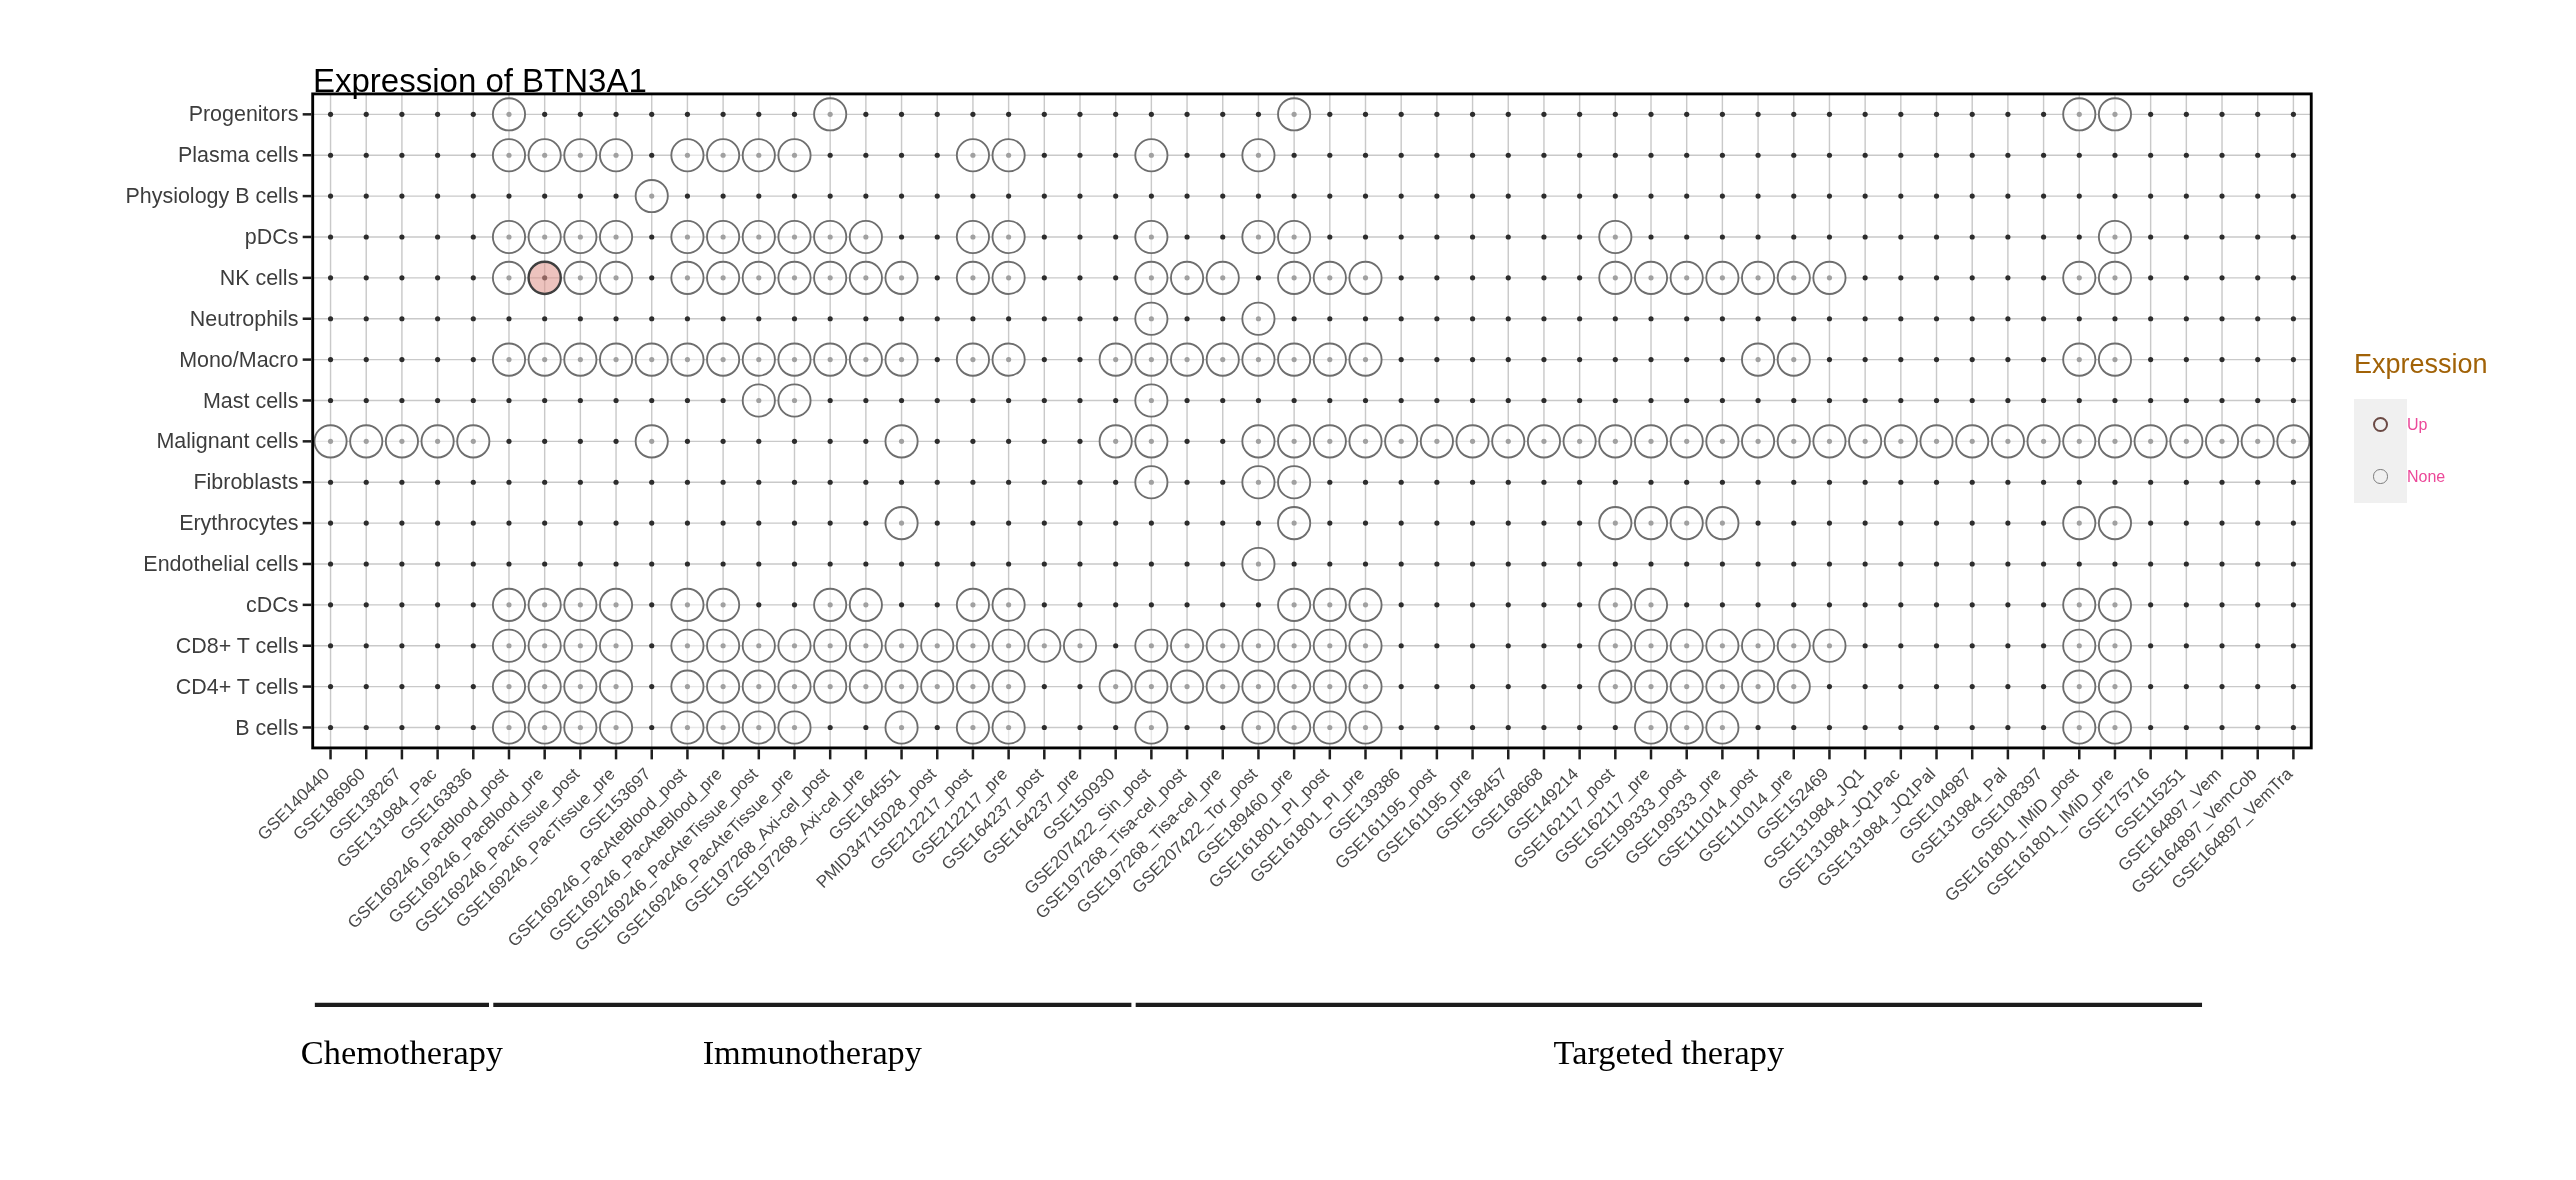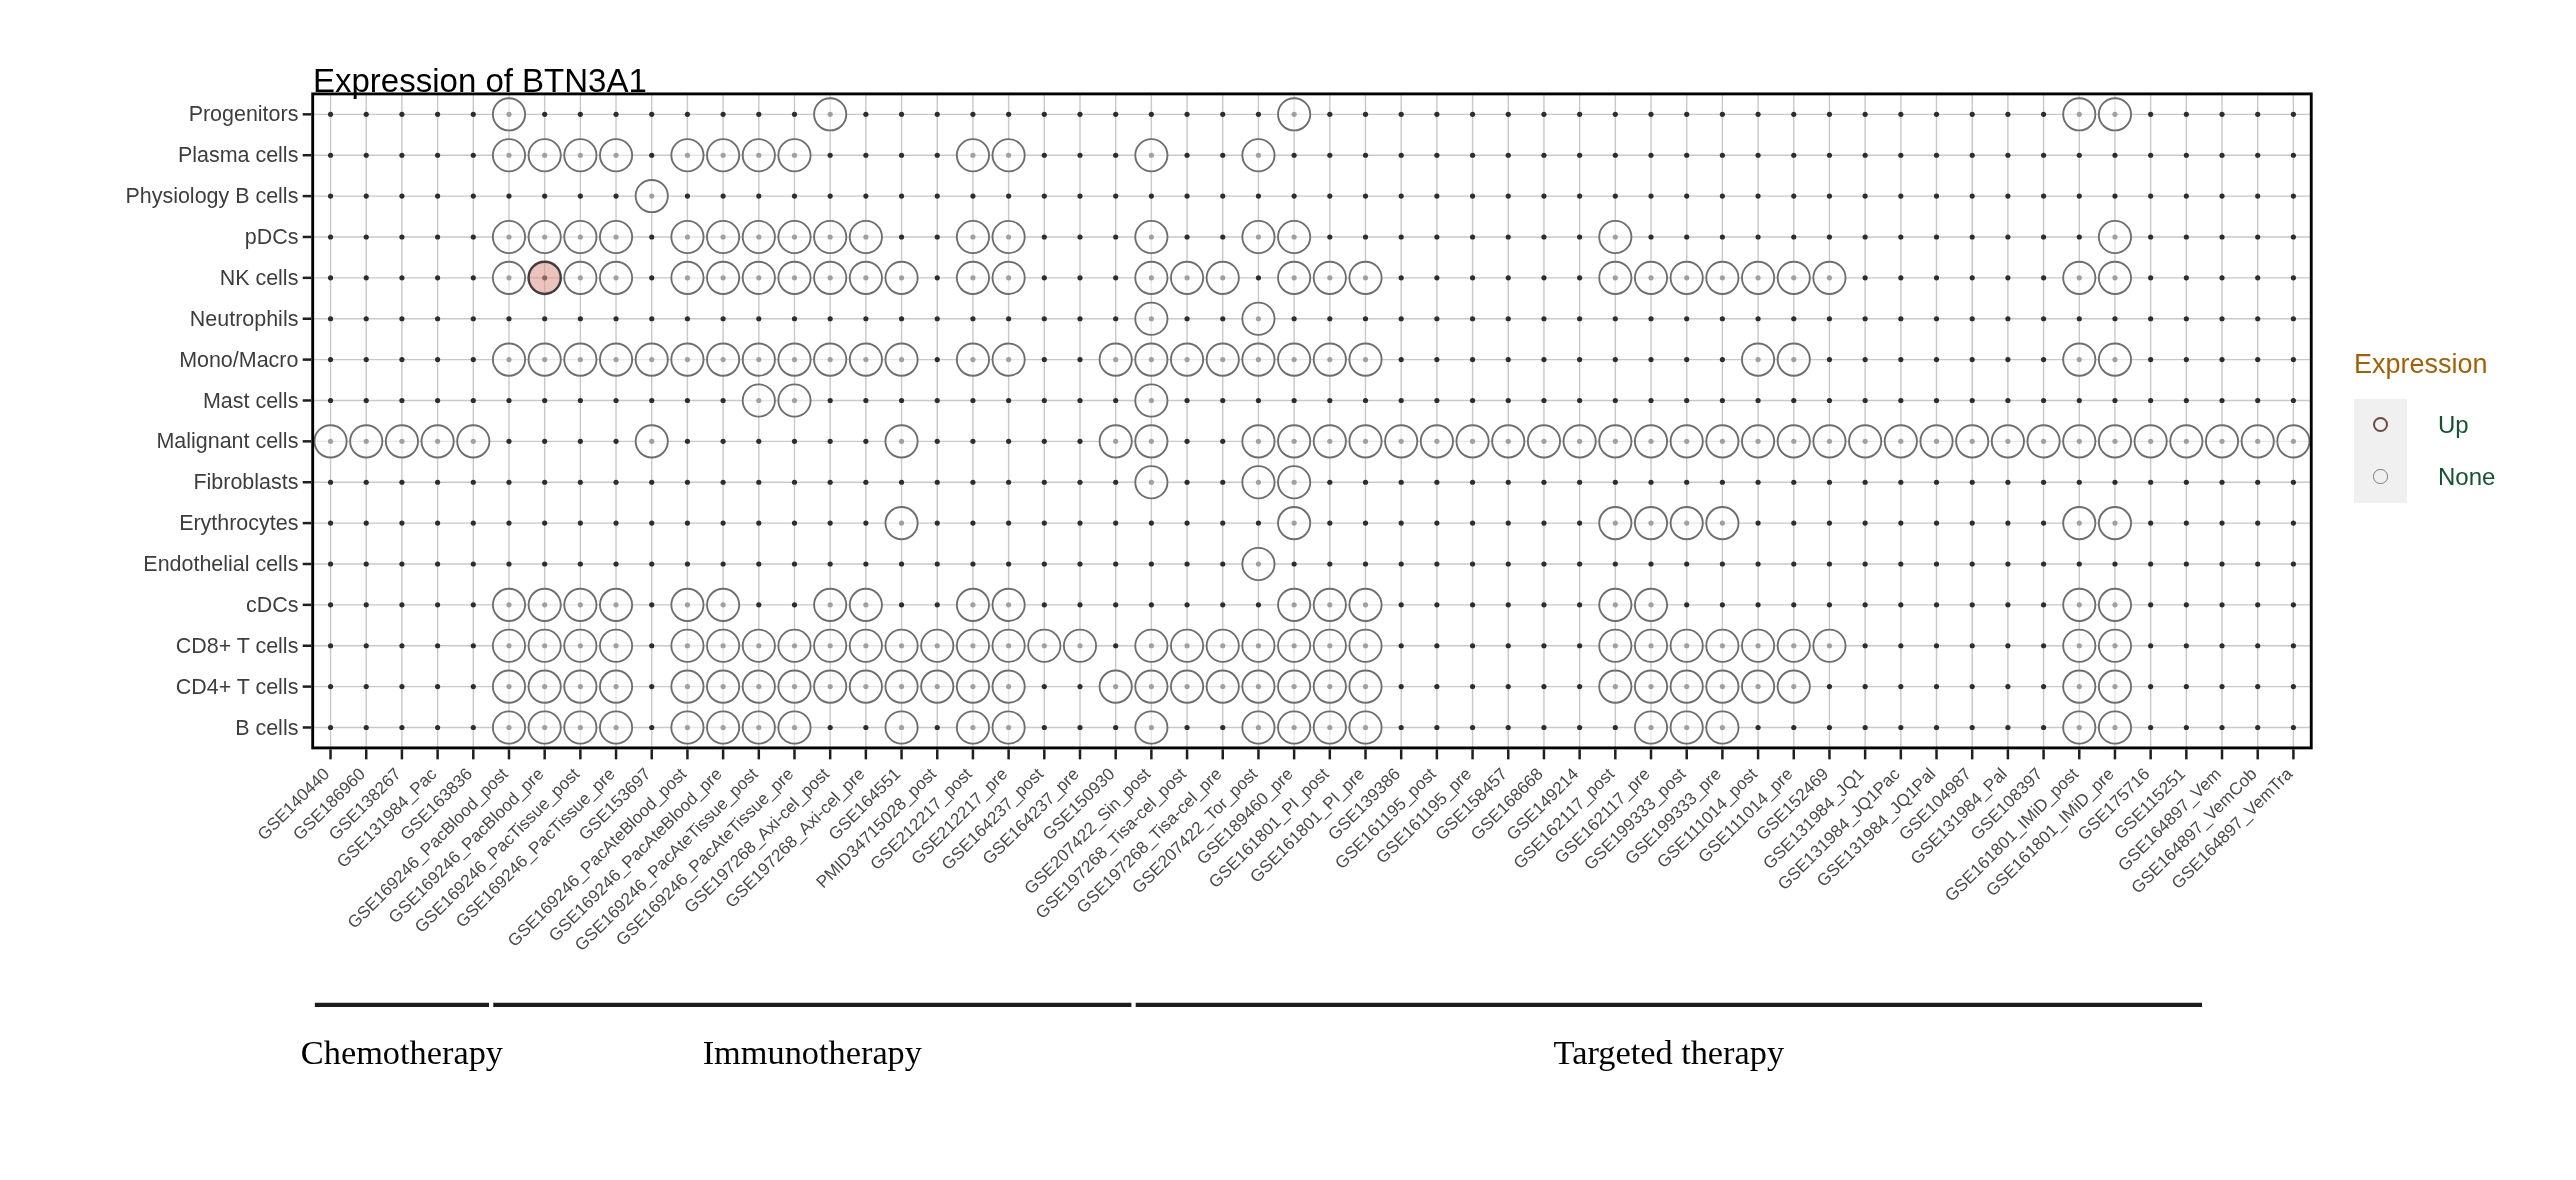--- a/index.html
+++ b/index.html
@@ -7,21 +7,21 @@
           font-family:"Liberation Sans", sans-serif;}
   #chart-title{position:absolute;left:313px;top:34px;font-size:33px;color:#000;margin-top:28px;}
   #plot{position:absolute;left:0;top:0;}
   .legend{position:absolute;left:2354px;top:349px;}
   .legend-title{font-size:27px;color:#a16207;margin-bottom:18.6px;}
   .legend-item{display:flex;align-items:center;height:52px;}
   .legend-key{width:53px;height:52px;background:#f0f0f0;display:flex;align-items:center;justify-content:center;}
   .swatch{border-radius:50%;box-sizing:border-box;}
   .swatch-up{width:15.7px;height:15.7px;border:2.1px solid #6b4a45;}
   .swatch-none{width:14.3px;height:14.3px;border:1.4px solid #7d7d7d;}
-  .legend-label{font-size:24px;color:#14532d;margin-left:31px;}
+  .legend-label{font-size:16px;color:#ec4899;margin-left:0;}
 </style>
 </head>
 <body>
 
 <div id="canvas">
   <div id="chart-title">Expression of BTN3A1</div>
 
   <svg id="plot" width="2576" height="1181" viewBox="0 0 3600 1650" xmlns="http://www.w3.org/2000/svg">
       <line x1="461.9375" y1="131" x2="461.9375" y2="1045" stroke="#c9c9c9" stroke-width="2"></line>
       <line x1="511.8125" y1="131" x2="511.8125" y2="1045" stroke="#c9c9c9" stroke-width="2"></line>

